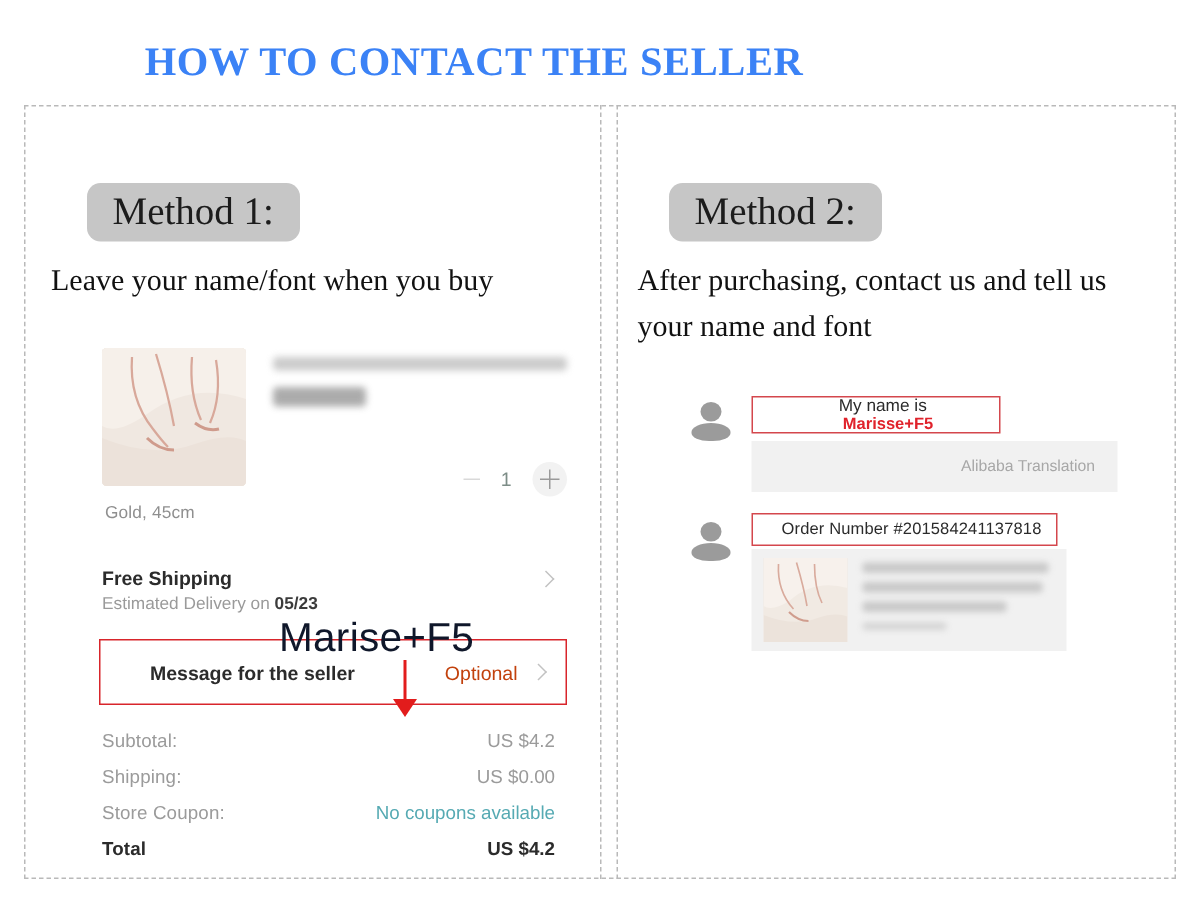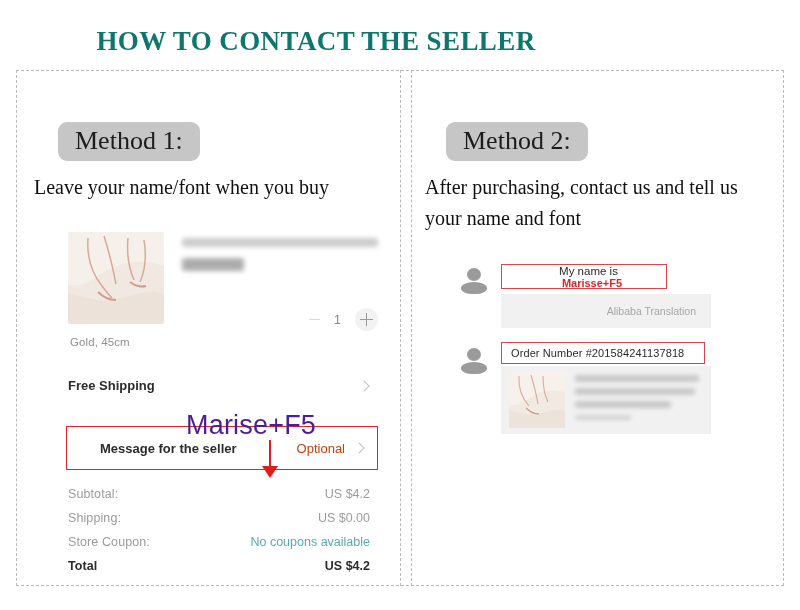--- a/index.html
+++ b/index.html
@@ -19,21 +19,21 @@
   .page-title {
     position: absolute;
     left: 0;
     top: 26px;
     width: 632px;
     text-align: center;
     font-family: "Liberation Serif", serif;
     font-size: 27px;
     font-weight: 700;
     letter-spacing: 0.4px;
-    color: #0f766e;
+    color: #3b82f6;
     white-space: nowrap;
   }
 
   
   .frame {
     position: absolute;
     left: 16px;
     top: 70px;
     width: 768px;
     height: 516px;
@@ -167,21 +167,21 @@
     margin-left: 10px; width: 7px; height: 7px;
     border-right: 1.4px solid #c2c2c2; border-top: 1.4px solid #c2c2c2;
     transform: rotate(45deg);
   }
 
   .annot {
     position: absolute;
     left: 132px; top: 180px;
     font-size: 27px;
     font-weight: 400;
-    color: #4c1d95;
+    color: #0f172a;
     letter-spacing: .2px;
     white-space: nowrap;
   }
   .arrow-shaft {
     position: absolute;
     left: 215px; top: 210px;
     width: 2.4px; height: 30px;
     background: #e21c1c;
   }
   .arrow-head {
@@ -239,37 +239,37 @@
     display: flex; align-items: center;
     padding-left: 9px;
     flex-direction: column;
   }
   .bn-a { font-size: 11.5px; color: #2b2b2b; }
   .bn-b { font-size: 11px; font-weight: 700; color: #e0222b; margin-left: 7px; }
 
   .bubble-trans {
     position: absolute;
     left: 42px; top: 32px;
-    width: 210px; height: 34px;
+    width: 244px; height: 34px;
     background: #f1f1f1;
     display: flex; align-items: center; justify-content: flex-end;
     padding-right: 15px;
     box-sizing: border-box;
   }
   .bt-text { font-size: 10.5px; color: #a7a7a7; }
 
   .bubble-order {
     position: absolute;
     left: 42px; top: 80px;
     width: 204px; height: 22px;
     border: 1.4px solid #d4474d;
     background: #fff;
     box-sizing: border-box;
     display: flex; align-items: center;
-    padding-left: 9px;
+    padding-left: 19px;
   }
   .bo-text { font-size: 11px; color: #2b2b2b; letter-spacing: .1px; }
 
   .card-blur {
     position: absolute;
     left: 42px; top: 104px;
     width: 210px; height: 68px;
     background: #f1f1f1;
   }
   .card-thumb {
@@ -329,20 +329,21 @@
     <div class="blur-line blur-price"></div>
 
     <div class="qty">
       <span class="minus"></span>
       <span>1</span>
       <span class="plus"></span>
     </div>
 
     <div class="row-ship">
       <div class="t1">Free Shipping</div>
+      <div class="t2"><span>Estimated Delivery on </span><b>05/23</b></div>
       <span class="chev"></span>
     </div>
 
     <div class="msg-box">
       <div class="msg-inner">
         <span class="msg-label">Message for the seller</span>
         <span class="msg-opt">Optional</span>
         <span class="msg-chev"></span>
       </div>
     </div>

